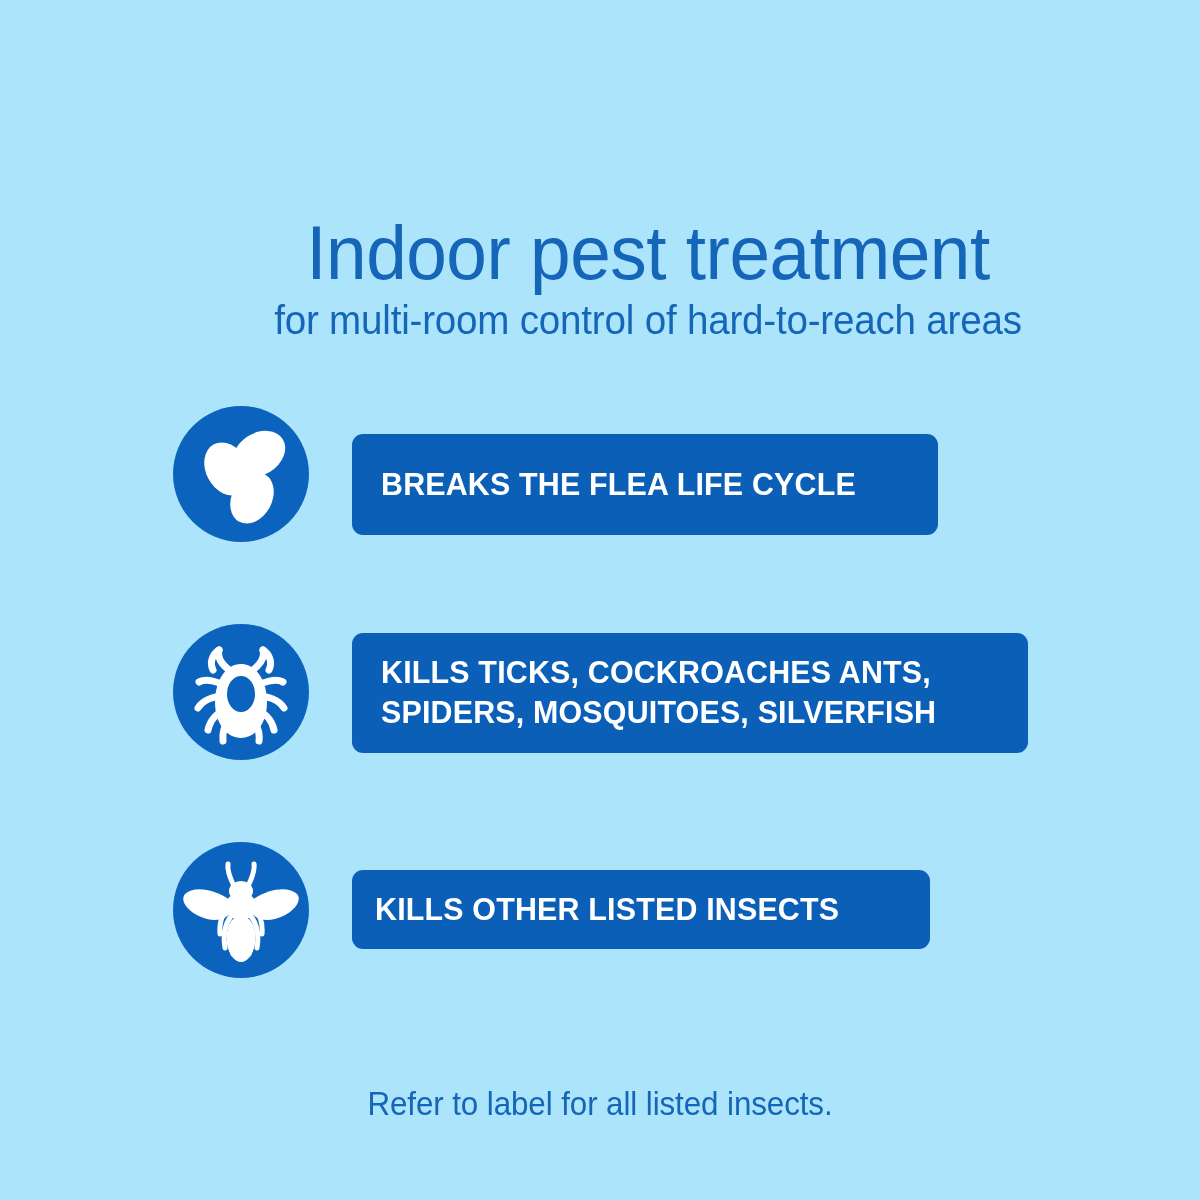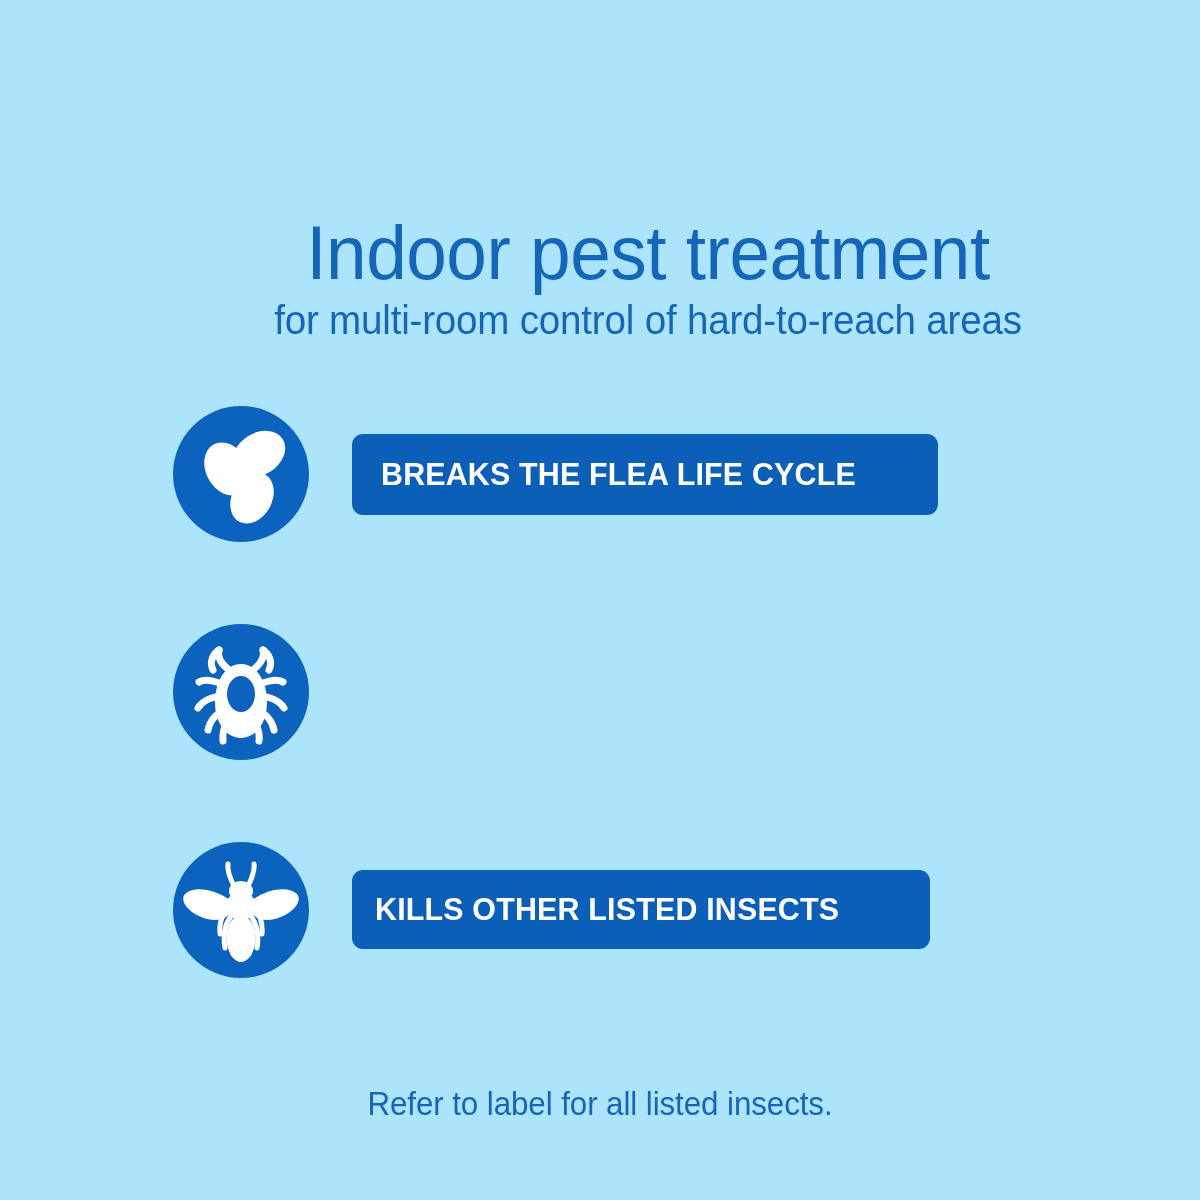--- a/index.html
+++ b/index.html
@@ -100,21 +100,21 @@
     font-size: 31px;
     line-height: 40px;
     letter-spacing: 0.2px;
     color: #ffffff;
     white-space: pre-line;
     transform: scaleX(0.98);
     transform-origin: left center;
   }
 
   
-  .row1 .badge { width: 586px; height: 81px; top: 28px; padding-left: 29px; }
+  .row1 .badge { width: 586px; height: 101px; top: 28px; padding-left: 29px; }
   
   .row2 { height: 136px; }
   .row2 .badge { width: 676px; height: 120px; top: 9px; padding-left: 29px; }
   
   .row3 .badge { width: 578px; height: 79px; top: 28px; padding-left: 23px; }
 
   
   .footer {
     position: absolute;
     left: 0;
@@ -174,20 +174,24 @@
             <path d="M81 62 C 92 58 102 54 110 58"></path>
             <path d="M83 72 C 95 72 106 76 111 84"></path>
             <path d="M81 84 C 91 88 99 96 101 106"></path>
             <path d="M78 93 C 84 100 87 109 86 117"></path>
           </g>
 
           <path d="M68 40 C 84 40 94 58 94 78 C 94 100 82 114 68 114 C 54 114 42 100 42 78 C 42 58 52 40 68 40 Z" fill="#ffffff"></path>
 
           <ellipse cx="68" cy="70" rx="14" ry="18" fill="#0b63bd"></ellipse>
         </svg>
+      </div>
+      <div class="badge">
+        <span class="badge-text">KILLS TICKS, COCKROACHES ANTS,
+SPIDERS, MOSQUITOES, SILVERFISH</span>
       </div>
     </div>
 
     <div class="feature-row row3">
       <div class="icon-circle">
         <svg width="136" height="136" viewBox="0 0 136 136" aria-hidden="true">
 
           <g fill="none" stroke="#ffffff" stroke-width="5" stroke-linecap="round">
             <path d="M61 44 C 56 34 54 28 55 22"></path>
             <path d="M75 44 C 80 34 82 28 81 22"></path>

